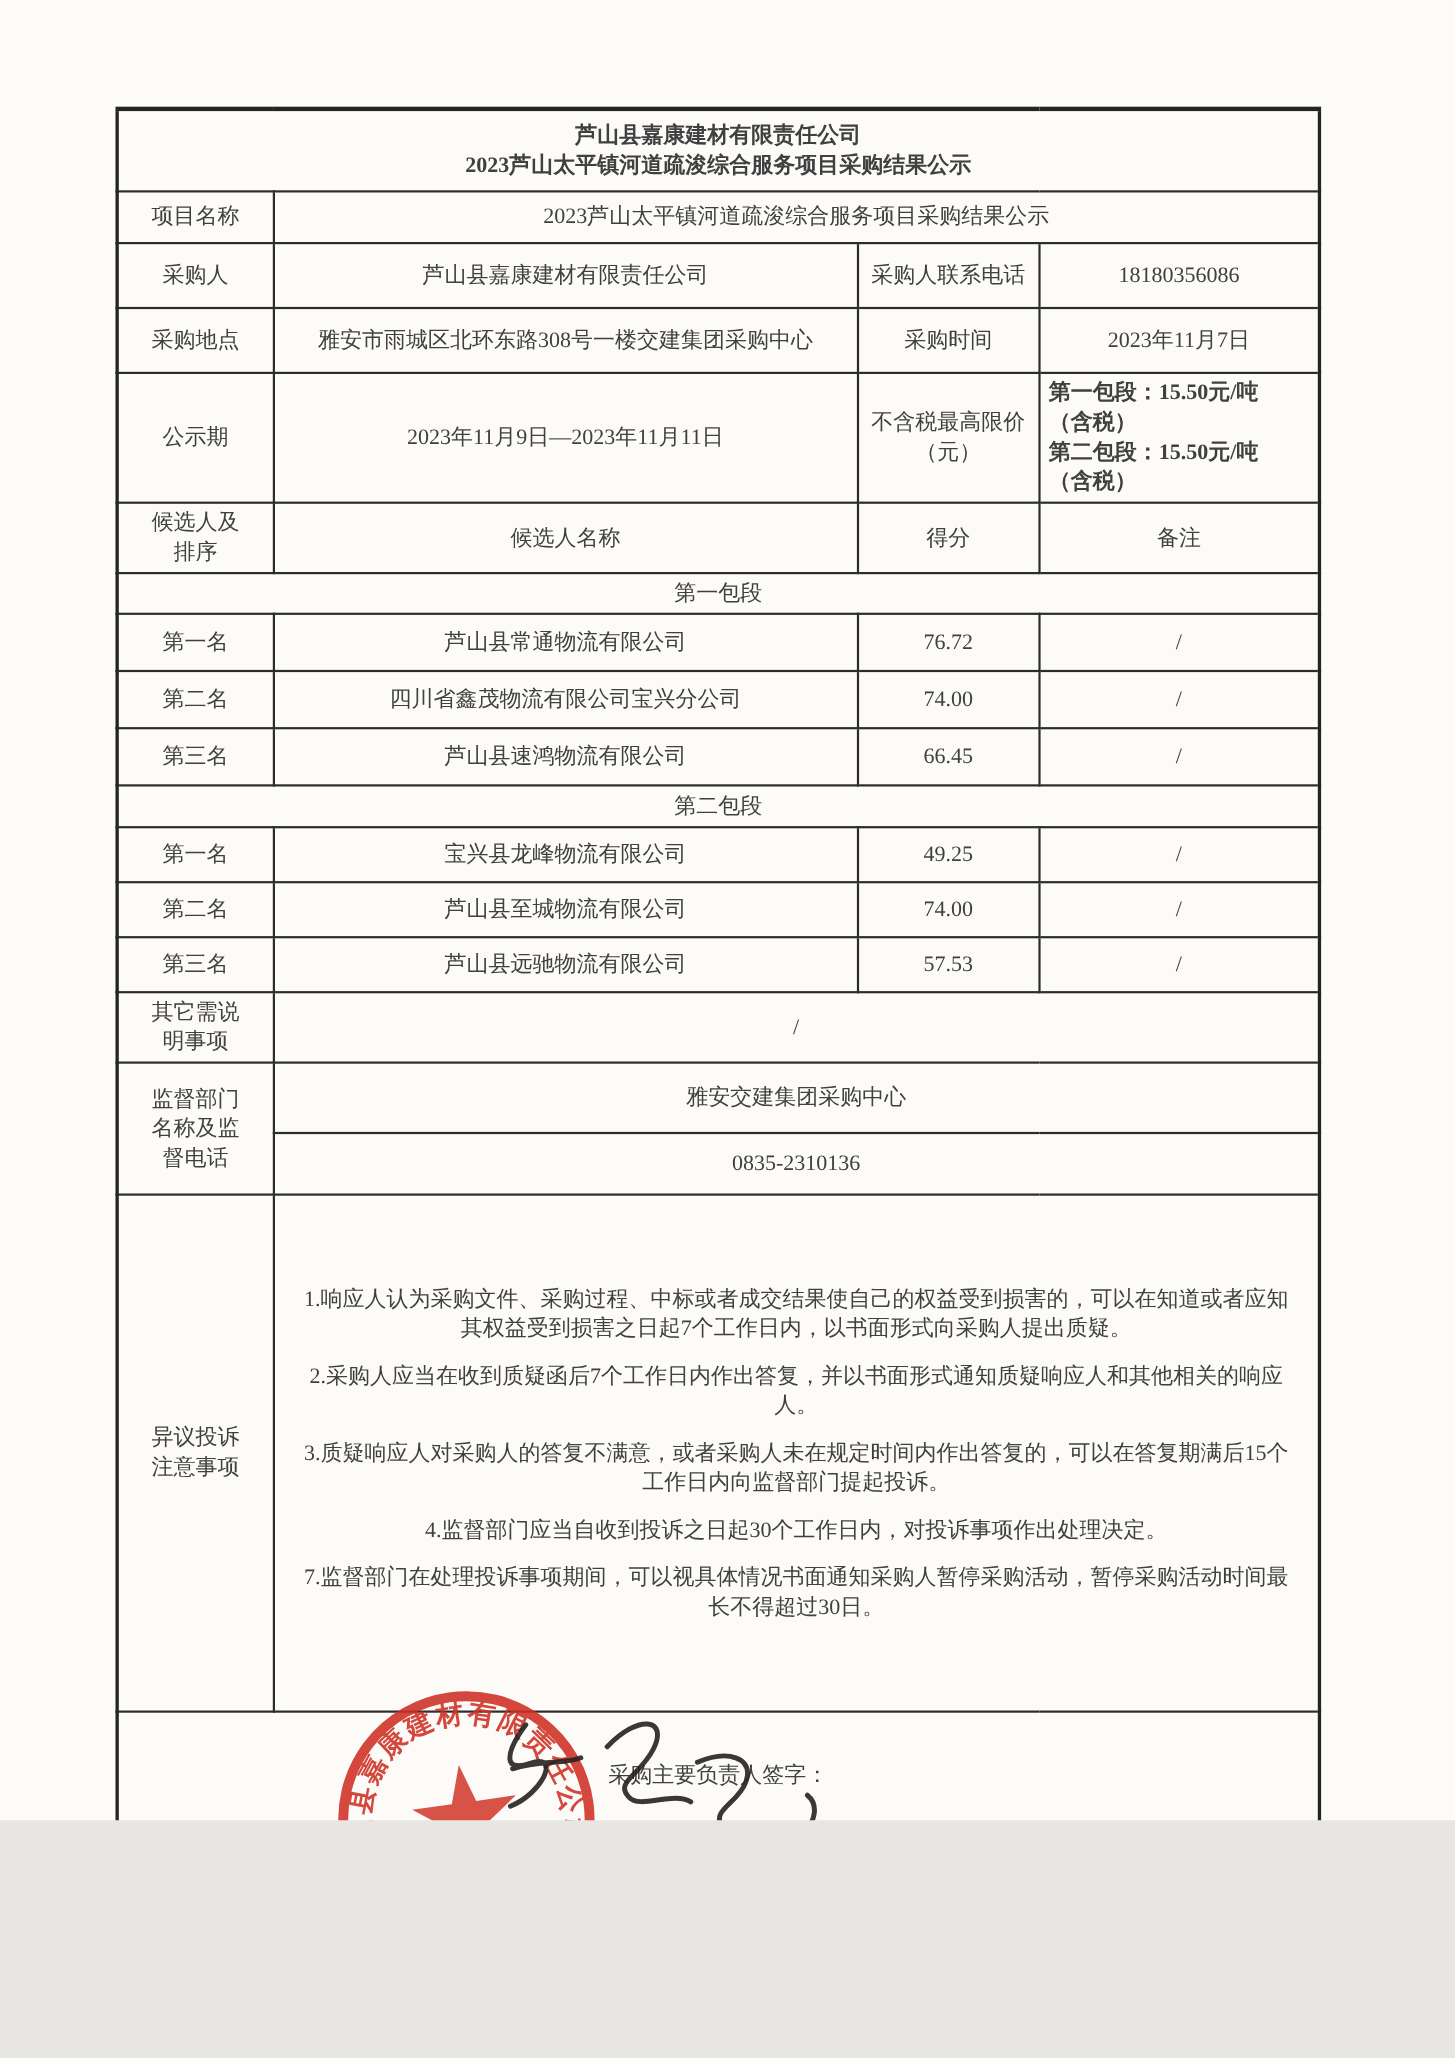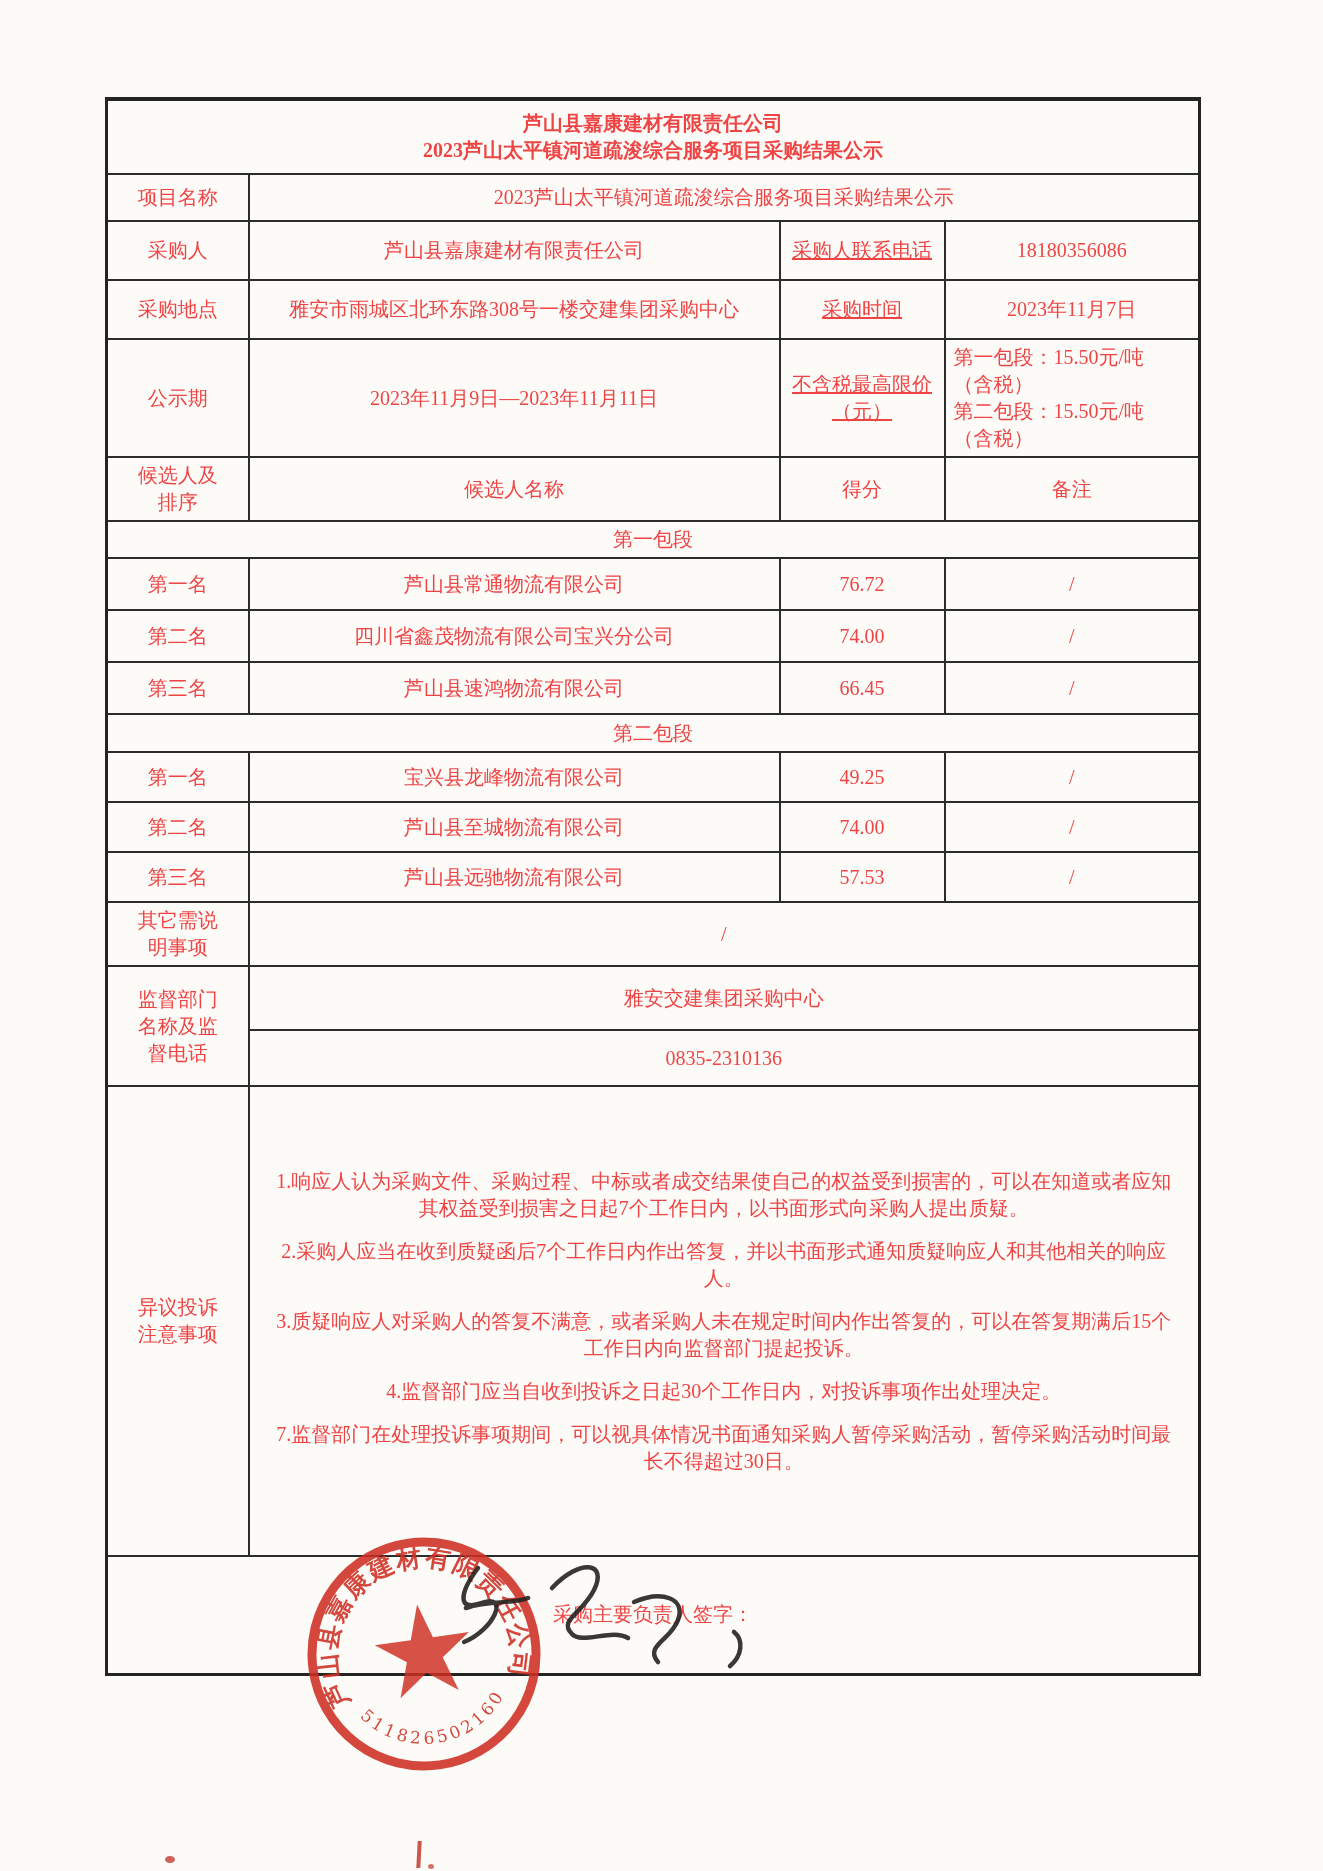--- a/index.html
+++ b/index.html
@@ -1,41 +1,41 @@
 <!DOCTYPE html>
 <html><head>
 <meta charset="utf-8">
 <style>
   html,body{margin:0;padding:0;background:#e8e6e2;}
   .page{
     position:relative;
-    width:1323px;height:1871px;
+    width:1323px;height:1655px;
     background:#fcfbf8;
     font-family:"Liberation Serif","DejaVu Serif",serif;
-    color:#ef4444;
+    color:#404040;
     overflow:hidden;
     margin:0 auto;
   }
   table.doc{
     position:absolute;left:105px;top:97px;width:1093px;
     border-collapse:collapse;table-layout:fixed;
     border:3px solid #242424;border-top-width:4px;
   }
   table.doc td{
     border:2px solid #2c2c2c;
     text-align:center;vertical-align:middle;
     font-size:20px;line-height:1.35;
     padding:4px 8px;
     word-break:break-all;
   }
   .title-cell{font-size:29px;font-weight:bold;line-height:1.28;padding:6px 4px;}
   .prewrap{white-space:pre-line;}
   .left{text-align:left;}
-  .c3{padding:4px 13px;line-height:1.4;text-decoration:underline;}
-  .price-cell{padding:4px 6px;line-height:1.45;}
+  .c3{padding:4px 13px;line-height:1.4;}
+  .price-cell{padding:4px 6px;line-height:1.45;font-weight:bold;}
   .price-line{text-align:left;}
   .price-tax{text-align:left;}
   .band{font-size:21px;}
   .remark-slash{font-size:26px;font-weight:normal;}
   .para{
     text-align:left;font-size:21px;line-height:1.52;
     padding:12px 14px 70px 15px;
   }
   .para div{margin:16px;}
   .sig-cell{text-align:left;font-size:22px;padding-left:16px;}

